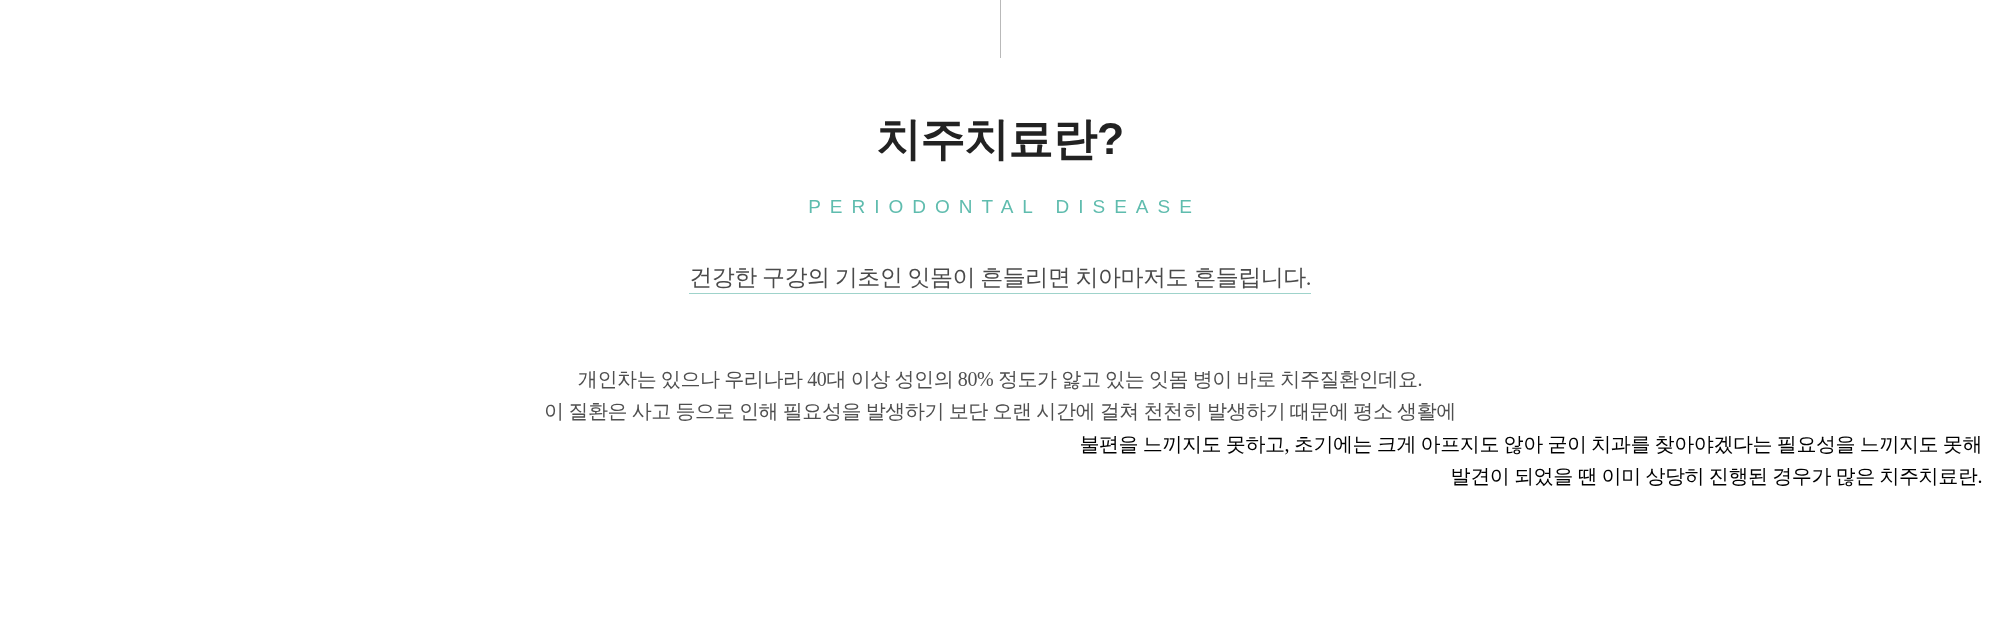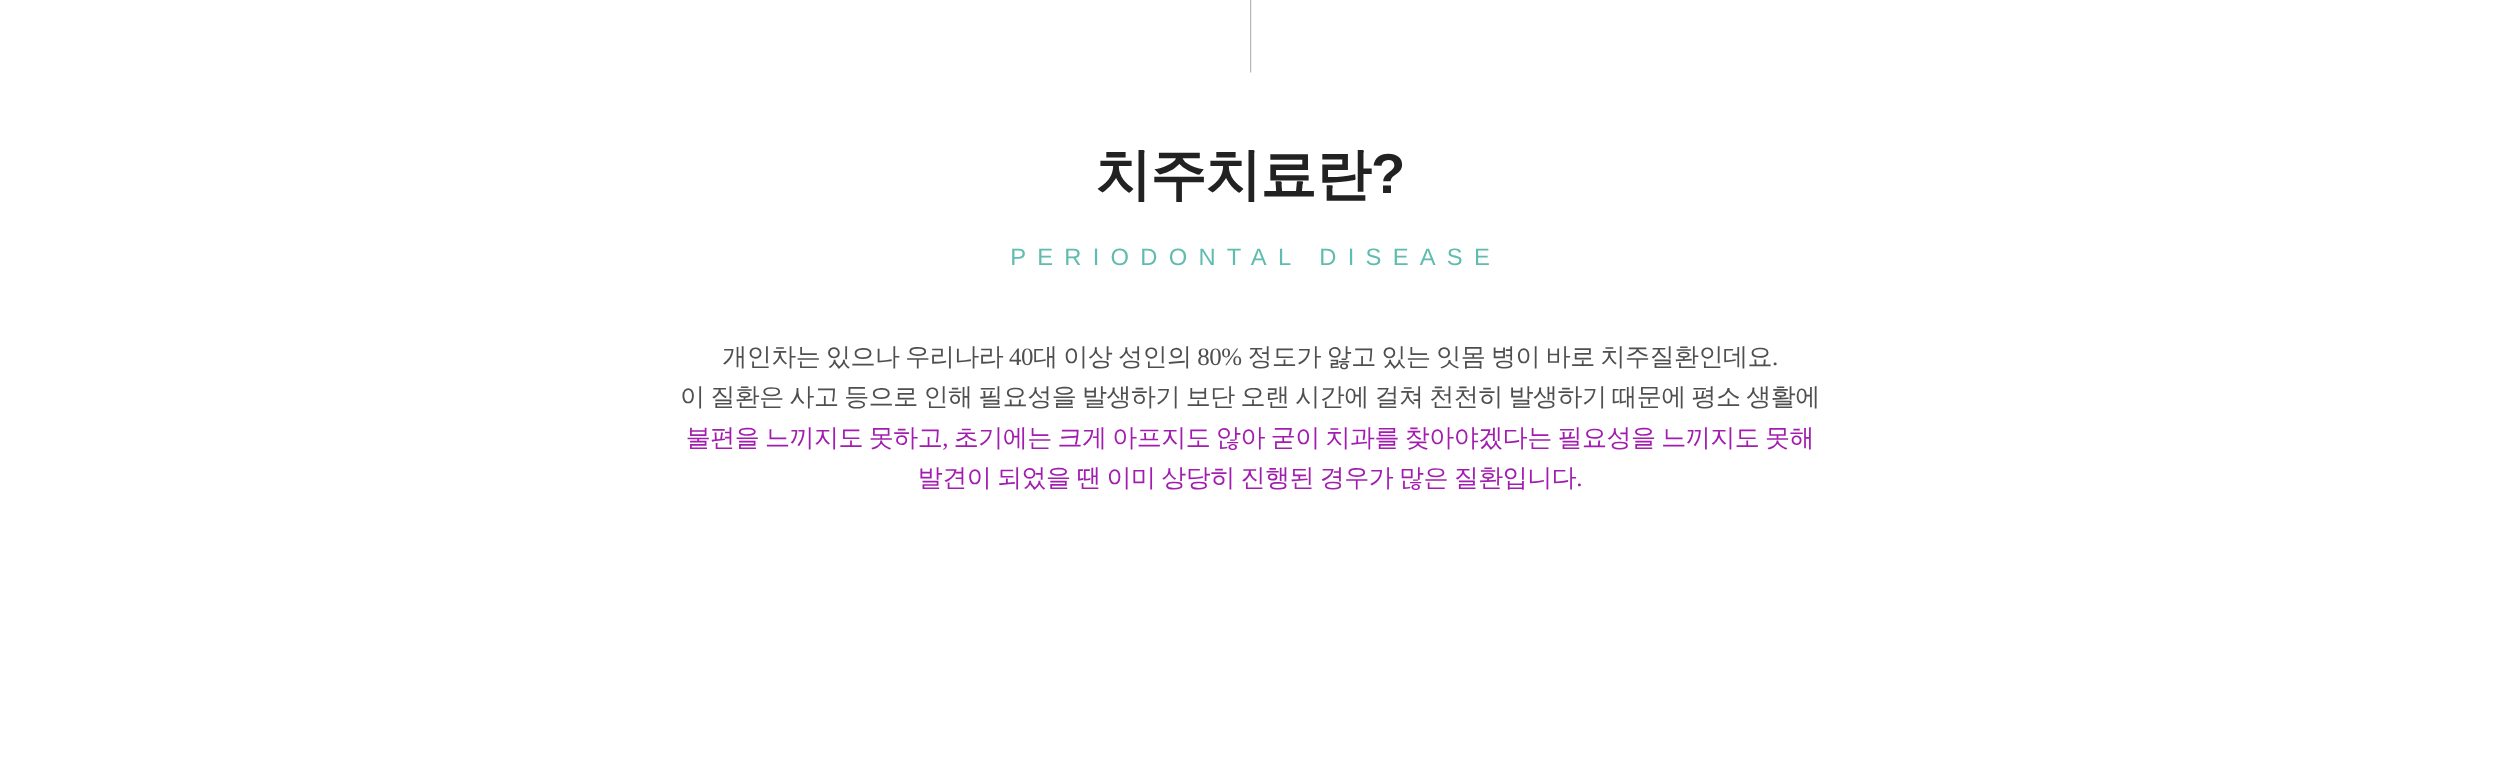--- a/index.html
+++ b/index.html
@@ -62,51 +62,55 @@
     font-family: "Liberation Serif", serif;
     font-size: 23px;
     color: #4a4a4a;
     letter-spacing: -0.5px;
   }
   .lead-inner {
     border-bottom: 1px solid #9fd3cb;
     padding-bottom: 3px;
   }
   .body-copy {
-    margin: 0;
+    margin: 18px;
     padding-top: 52px;
     font-family: "Liberation Serif", serif;
     font-size: 20px;
     line-height: 1.62;
     letter-spacing: -0.4px;
   }
   .line-dark {
     color: #4f4f4f;
     display: block;
   }
   .line-teal {
-    color: #a21caf;
+    color: #000000;
     display: block;
+    text-align: right;
   }
 </style>
 </head>
 <body>
 
 <div class="page">
 
   <div class="divider-line"></div>
 
   <div class="content">
 
     <h1 class="headline">치주치료란?</h1>
 
     <div class="subhead">PERIODONTAL DISEASE</div>
 
+    <div class="lead">
+      <span class="lead-inner">건강한 구강의 기초인 잇몸이 흔들리면 치아마저도 흔들립니다.</span>
+    </div>
 
     <div class="body-copy">
       <span class="line-dark">개인차는 있으나 우리나라 40대 이상 성인의 80% 정도가 앓고 있는 잇몸 병이 바로 치주질환인데요.</span>
       <span class="line-dark">이 질환은 사고 등으로 인해 필요성을 발생하기 보단 오랜 시간에 걸쳐 천천히 발생하기 때문에 평소 생활에</span>
       <span class="line-teal">불편을 느끼지도 못하고, 초기에는 크게 아프지도 않아 굳이 치과를 찾아야겠다는 필요성을 느끼지도 못해</span>
-      <span class="line-teal">발견이 되었을 땐 이미 상당히 진행된 경우가 많은 질환입니다.</span>
+      <span class="line-teal">발견이 되었을 땐 이미 상당히 진행된 경우가 많은 치주치료란.</span>
     </div>
 
   </div>
 </div>
 
 </body></html>

